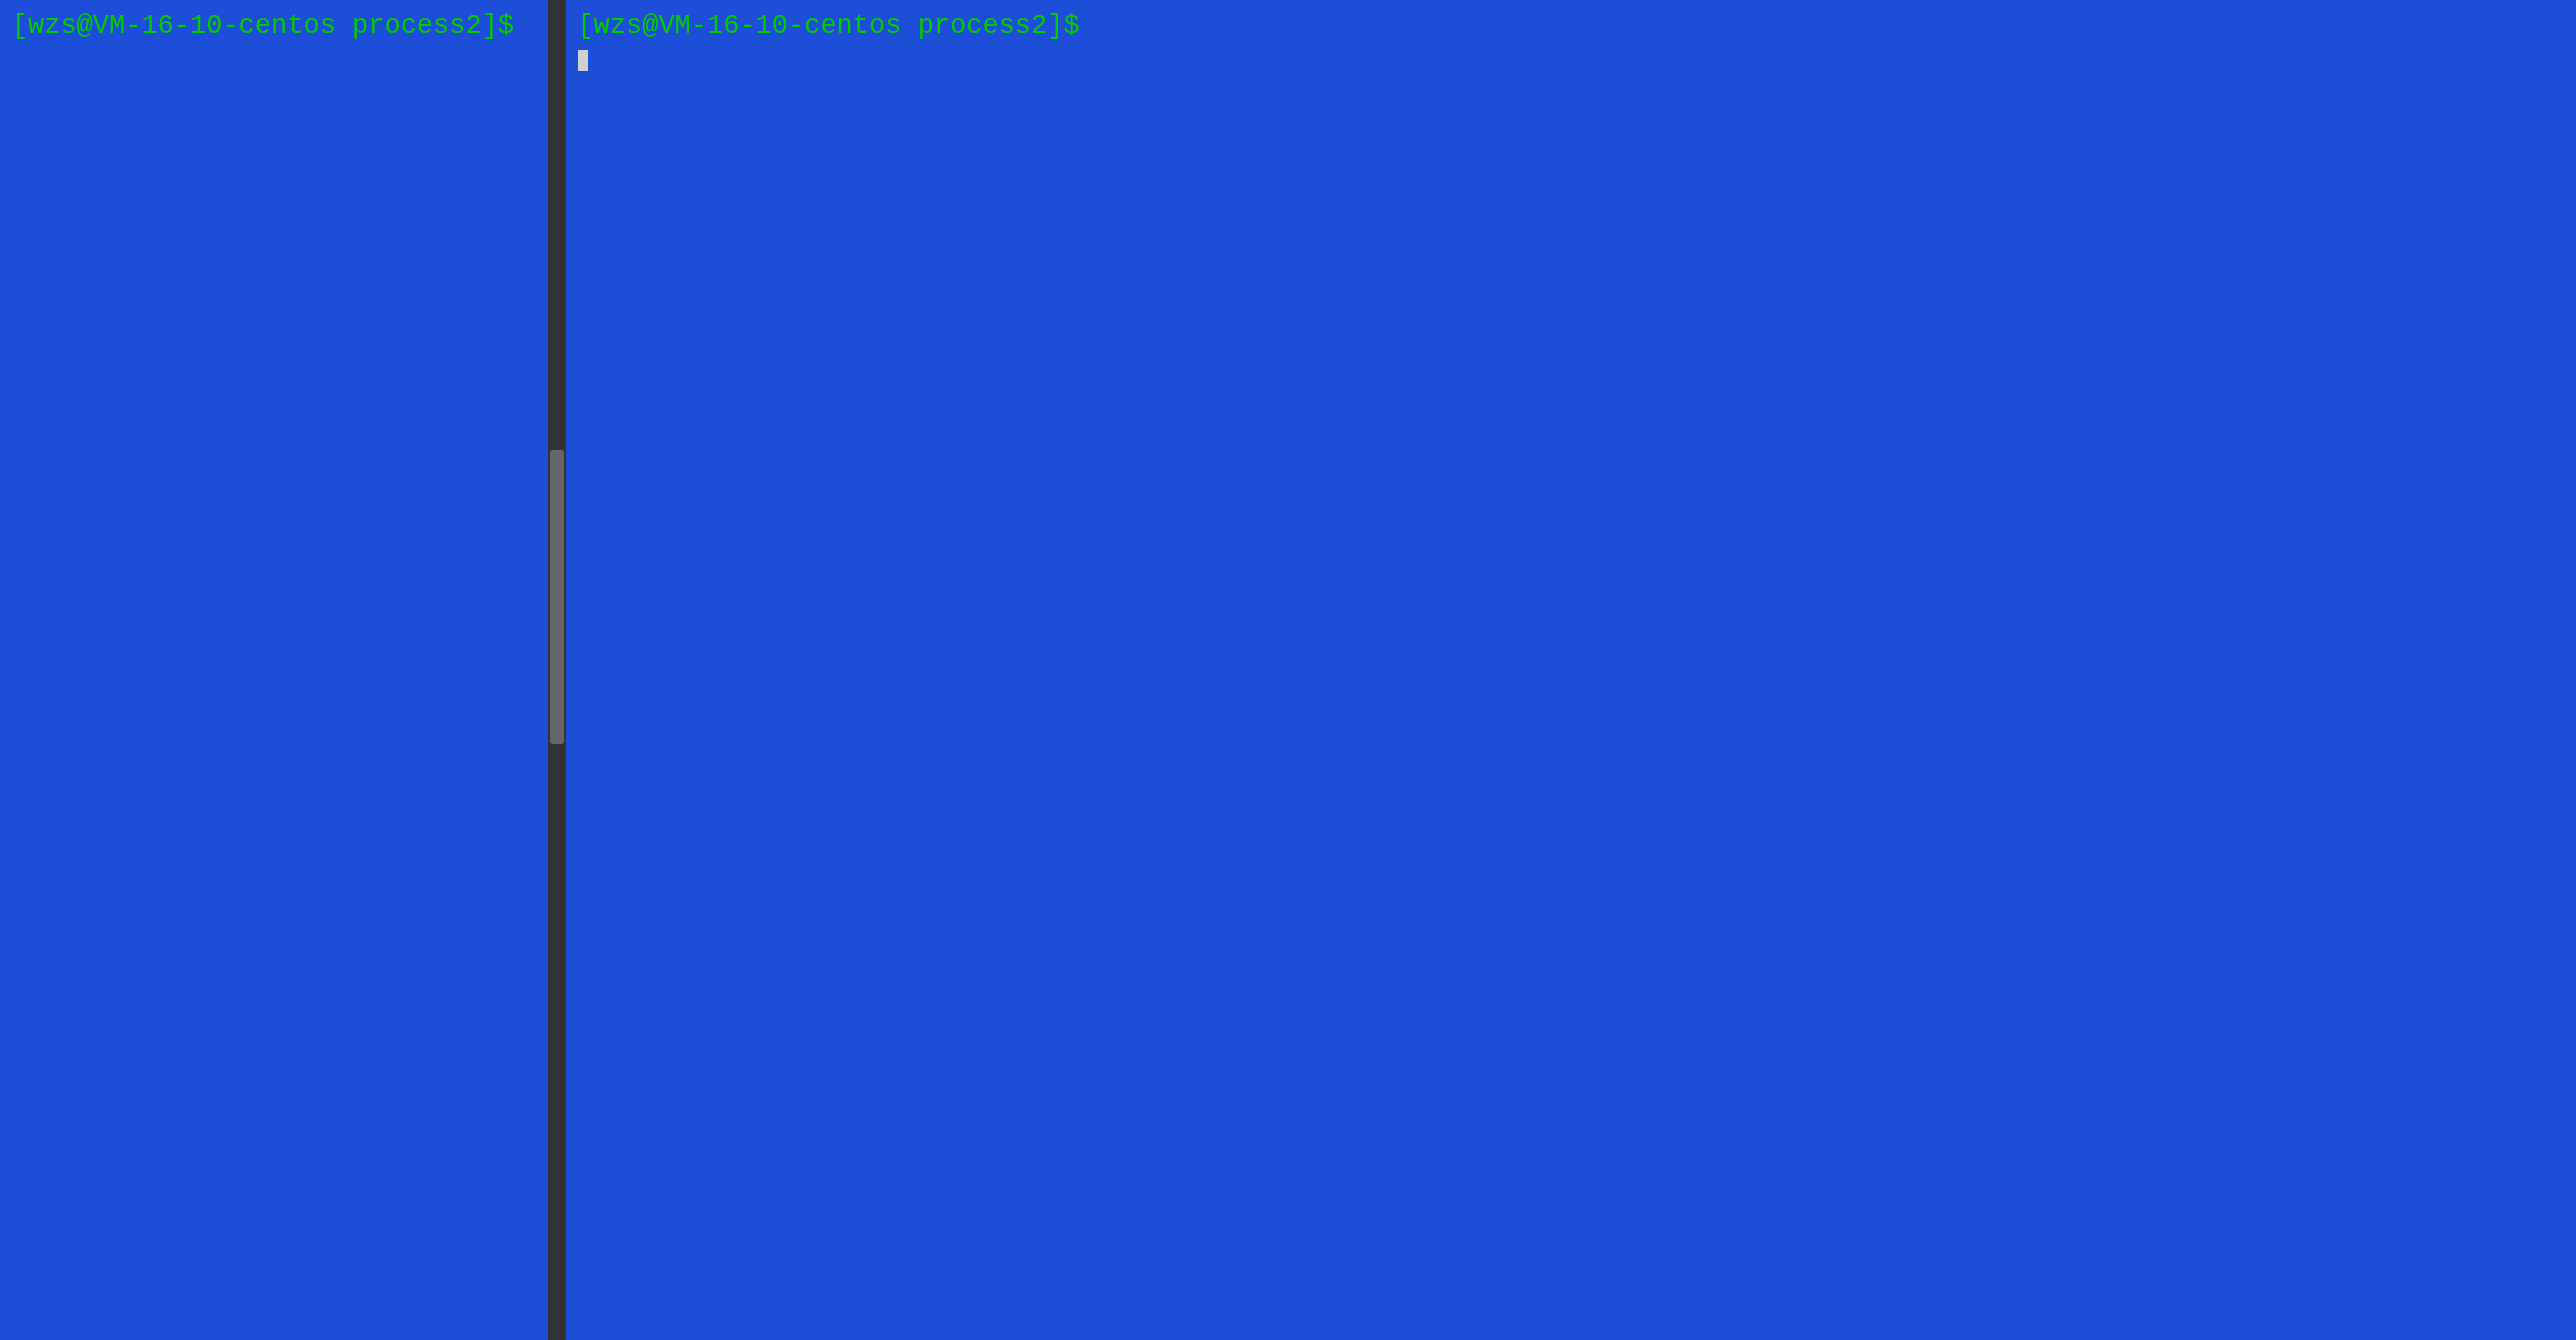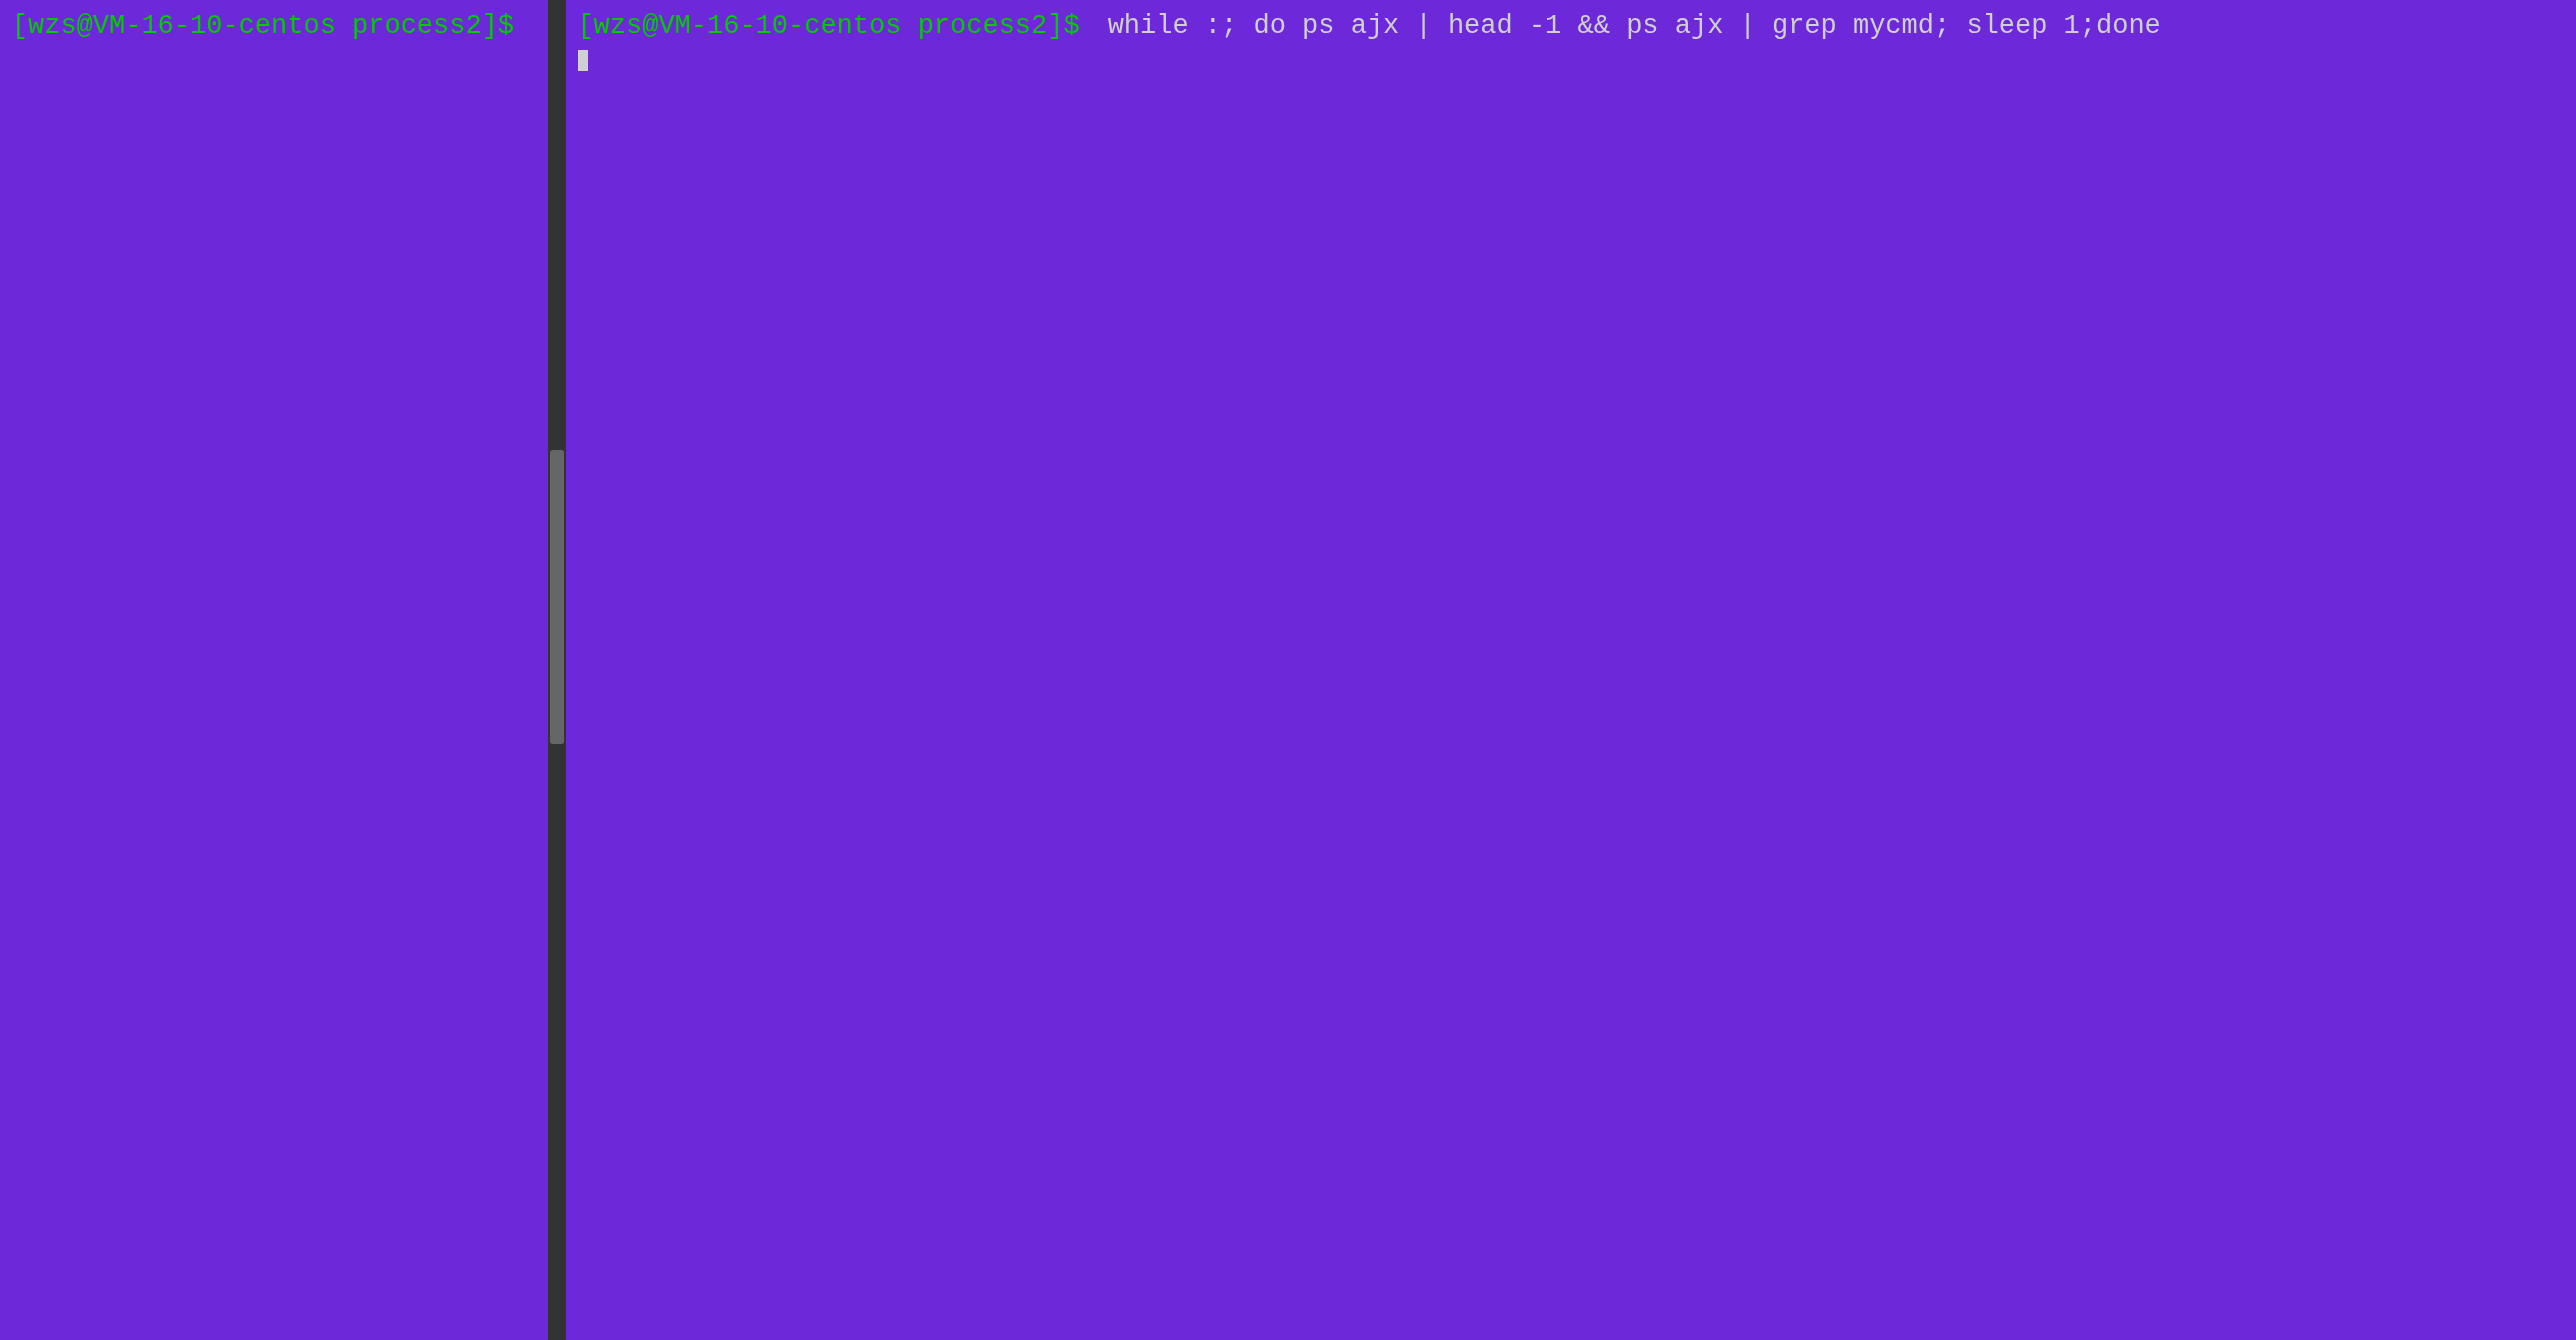--- a/index.html
+++ b/index.html
@@ -10,21 +10,21 @@
 
     body {
       background: #000;
       width: 2576px;
       height: 1341px;
       overflow: hidden;
       display: flex;
     }
 
     .terminal-pane {
-      background: #6d28d9;
+      background: #1d4ed8;
       position: relative;
       overflow: hidden;
     }
 
     .terminal-pane-left {
       width: 548px;
       height: 1341px;
       flex-shrink: 0;
     }
 
@@ -89,19 +89,18 @@
   </div>
 </div>
 
 <div class="terminal-divider">
   <div class="scrollbar-thumb"></div>
 </div>
 
 <div class="terminal-pane terminal-pane-right">
   <div class="terminal-line" style="padding-top: 5.9px;">
     <span class="terminal-text" style="color:#00cc00;">[wzs@VM-16-10-centos process2]$ </span>
-      <span class="terminal-text">while :; do ps ajx | head -1 &amp;&amp; ps ajx | grep mycmd; sleep 1;done</span>
   </div>
   <div class="terminal-line" style="padding-top: 3.9px; padding-left: 11.7px;">
     <span class="cursor"></span>
   </div>
 </div>
 
 
 </body></html>

